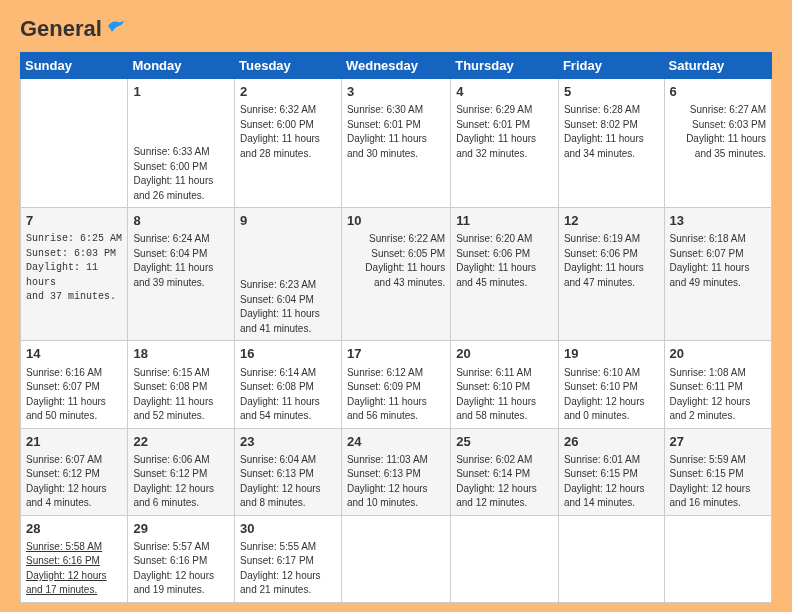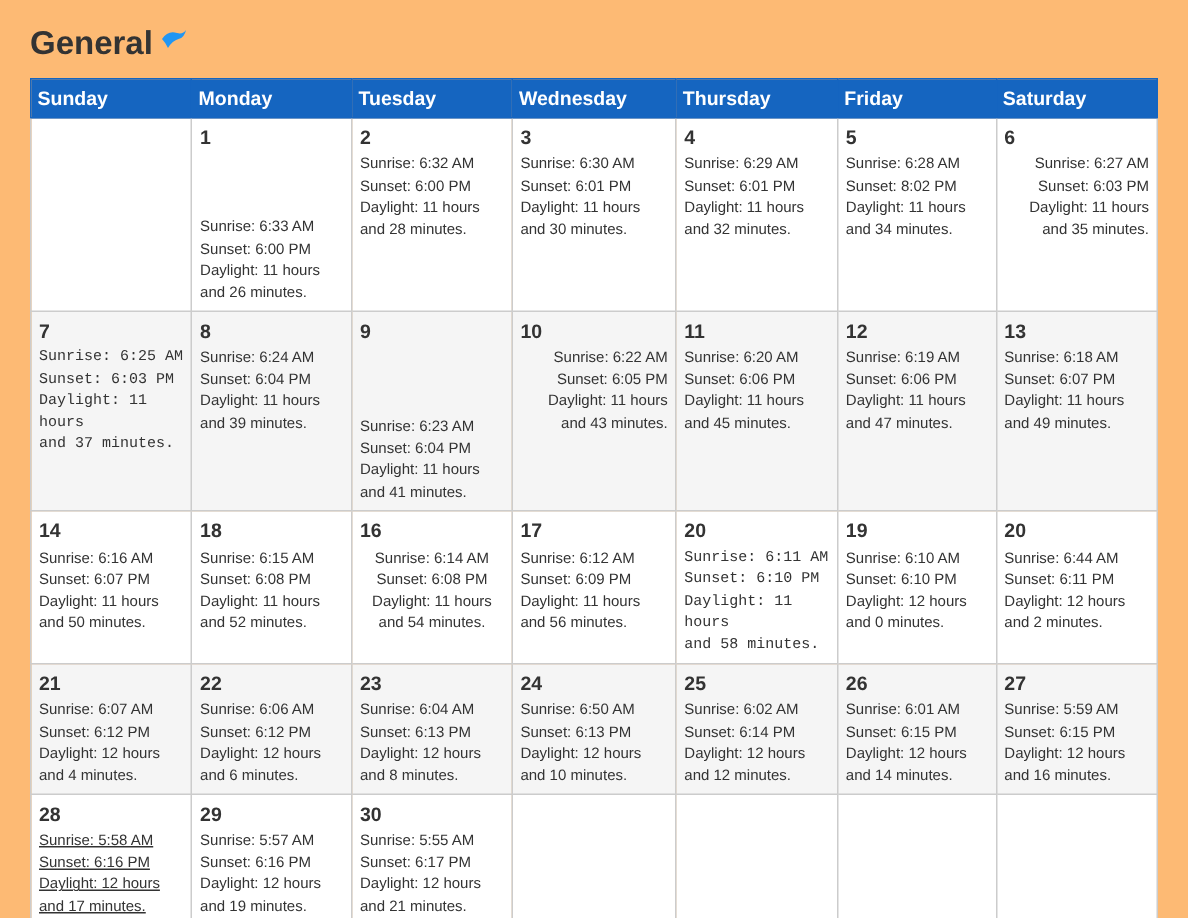--- a/index.html
+++ b/index.html
@@ -231,49 +231,49 @@
           </td>
           <td>
             <span class="day-number">18</span>
             <div class="day-info" style="white-space: pre-line;">Sunrise: 6:15 AM
 Sunset: 6:08 PM
 Daylight: 11 hours
 and 52 minutes.</div>
           </td>
           <td>
             <span class="day-number">16</span>
-            <div class="day-info" style="white-space: pre-line; text-align: center;">Sunrise: 6:14 AM
+            <div class="day-info" style="white-space: pre-line;">Sunrise: 6:14 AM
 Sunset: 6:08 PM
 Daylight: 11 hours
 and 54 minutes.</div>
           </td>
           <td>
             <span class="day-number">17</span>
             <div class="day-info" style="white-space: pre-line;">Sunrise: 6:12 AM
 Sunset: 6:09 PM
 Daylight: 11 hours
 and 56 minutes.</div>
           </td>
           <td>
             <span class="day-number">20</span>
-            <div class="day-info" style="white-space: pre-line; font-family: Liberation Mono, monospace;">Sunrise: 6:11 AM
+            <div class="day-info" style="white-space: pre-line;">Sunrise: 6:11 AM
 Sunset: 6:10 PM
 Daylight: 11 hours
 and 58 minutes.</div>
           </td>
           <td>
             <span class="day-number">19</span>
             <div class="day-info" style="white-space: pre-line;">Sunrise: 6:10 AM
 Sunset: 6:10 PM
 Daylight: 12 hours
 and 0 minutes.</div>
           </td>
           <td>
             <span class="day-number">20</span>
-            <div class="day-info" style="white-space: pre-line;">Sunrise: 6:44 AM
+            <div class="day-info" style="white-space: pre-line;">Sunrise: 1:08 AM
 Sunset: 6:11 PM
 Daylight: 12 hours
 and 2 minutes.</div>
           </td>
         </tr>
         <tr class="row-shaded">
           <td>
             <span class="day-number">21</span>
             <div class="day-info" style="white-space: pre-line;">Sunrise: 6:07 AM
 Sunset: 6:12 PM
@@ -289,21 +289,21 @@
           </td>
           <td>
             <span class="day-number">23</span>
             <div class="day-info" style="white-space: pre-line;">Sunrise: 6:04 AM
 Sunset: 6:13 PM
 Daylight: 12 hours
 and 8 minutes.</div>
           </td>
           <td>
             <span class="day-number">24</span>
-            <div class="day-info" style="white-space: pre-line;">Sunrise: 6:50 AM
+            <div class="day-info" style="white-space: pre-line;">Sunrise: 11:03 AM
 Sunset: 6:13 PM
 Daylight: 12 hours
 and 10 minutes.</div>
           </td>
           <td>
             <span class="day-number">25</span>
             <div class="day-info" style="white-space: pre-line;">Sunrise: 6:02 AM
 Sunset: 6:14 PM
 Daylight: 12 hours
 and 12 minutes.</div>

